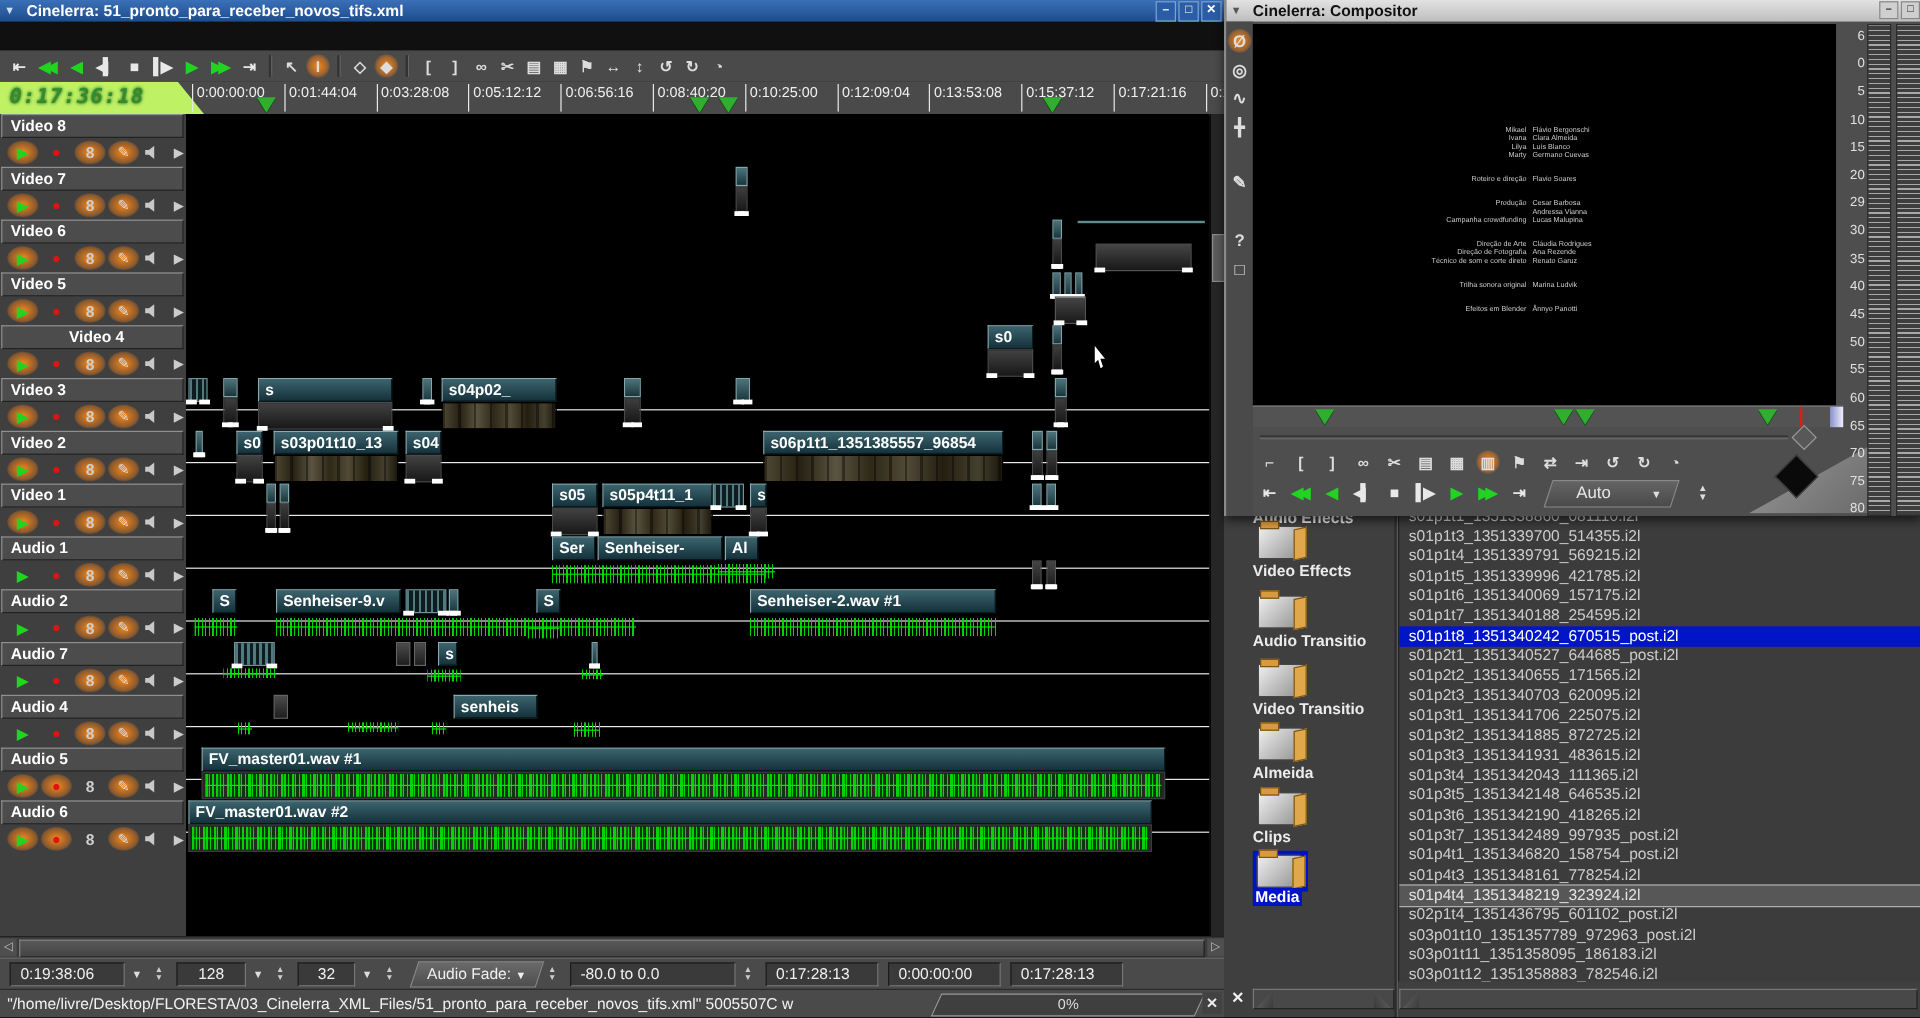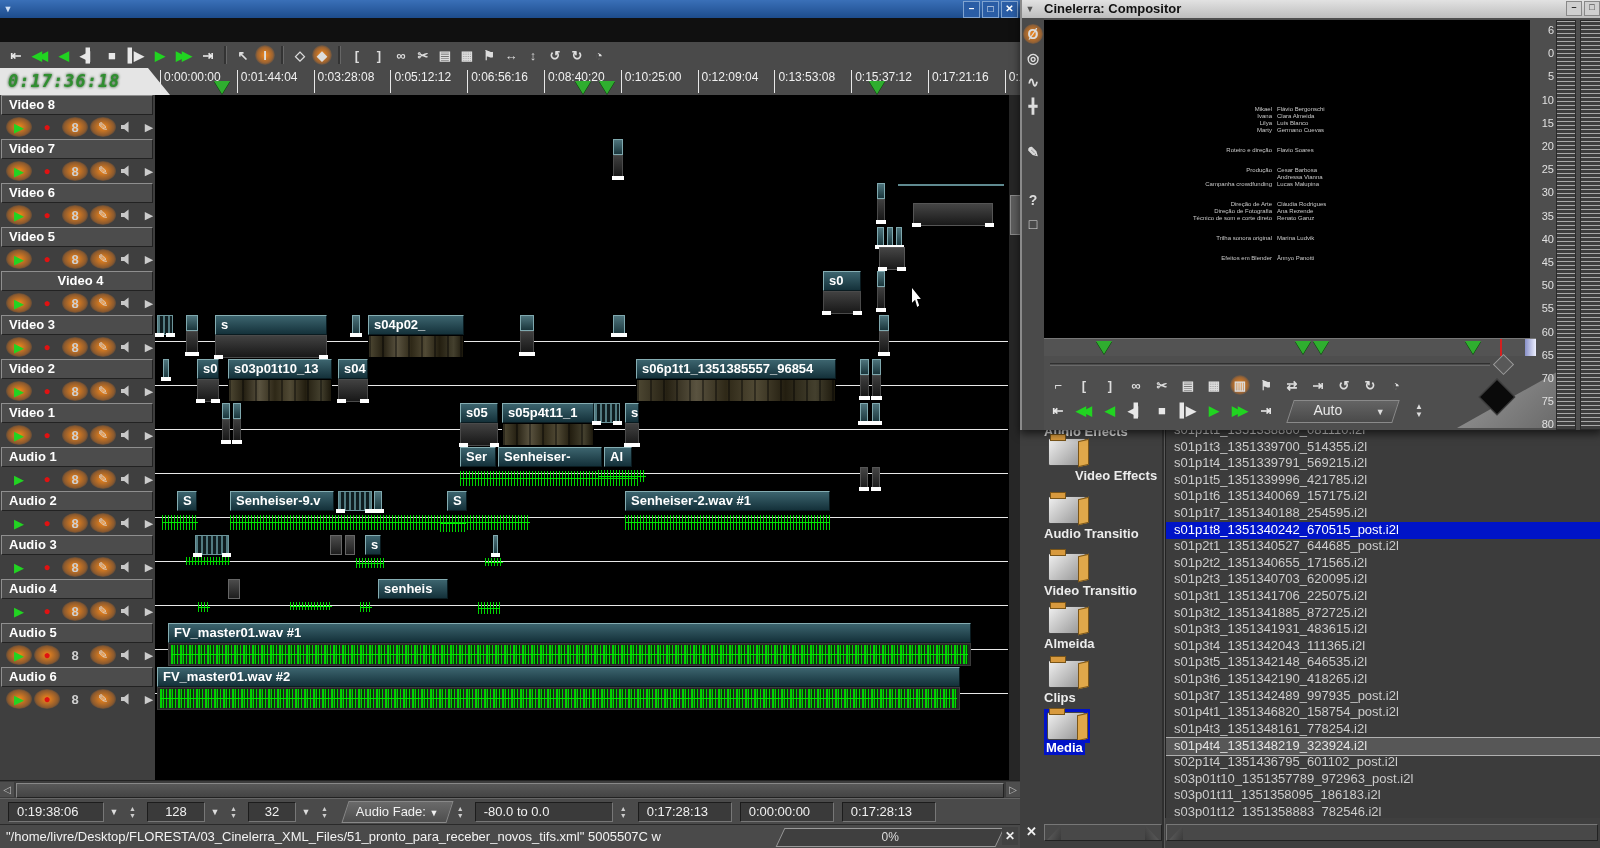--- a/index.html
+++ b/index.html
@@ -21,21 +21,21 @@
   .menu-item{color:#e8e8e8;font-size:13px;}
   #main-toolbar{left:0;top:42px;width:1020px;height:26px;background:#4a4a4a;display:flex;
     align-items:center;padding-left:6px;gap:2px;border-bottom:1px solid #2a2a2a;}
   .tool-ic{min-width:20px;height:20px;display:flex;align-items:center;justify-content:center;
     color:#ddd;font-size:13px;font-weight:bold;position:relative;}
   .tool-ic.glow{background:radial-gradient(ellipse at center,rgba(255,140,25,.95) 0%,rgba(255,130,20,.45) 55%,rgba(255,130,20,0) 75%);border-radius:50%;}
   .tool-ic.fast{letter-spacing:-4px;padding-right:4px;}
   .tdiv{width:2px;height:18px;background:#333;margin:0 4px;border-right:1px solid #666;}
   
   #rulerrow{left:0;top:68px;width:1020px;height:27px;background:#4a4a4a;border-bottom:1px solid #cfcfcf;}
-  #lcd{position:absolute;left:0;top:0;width:170px;height:39px;background:#e5e5e5;
+  #lcd{position:absolute;left:0;top:0;width:170px;height:39px;background:#bef264;
     clip-path:polygon(0 0,148px 0,170px 27px,0 27px);}
   #lcd span{position:absolute;left:8px;top:3px;font-family:"DejaVu Sans Mono",monospace;
     font-weight:bold;font-size:17px;color:#2f8f2f;letter-spacing:1px;text-shadow:0 0 3px #0a3a0a;font-style:italic;}
   .rtick{position:absolute;top:2px;height:23px;border-left:1px solid #e8e8e8;color:#f0f0f0;
     font-size:12px;padding-left:3px;white-space:nowrap;}
   .marker{position:absolute;width:0;height:0;border-left:8px solid transparent;border-right:8px solid transparent;
     border-top:13px solid #2fae2f;filter:drop-shadow(0 1px 0 #0a4a0a);}
   
   #patchbay{left:0;top:95px;width:155px;height:685px;background:#3f3f3f;border-right:1px solid #1a1a1a;overflow:hidden;}
   .trk{position:absolute;left:0;width:155px;height:44px;}
@@ -167,20 +167,21 @@
   .slant{position:absolute;top:0;width:14px;height:15px;background:linear-gradient(115deg,#666,#3a3a3a);
     clip-path:polygon(0 100%,100% 0,100% 100%);}
 </style>
 </head>
 <body>
 
 <div id="screen">
 
   <div class="abs" id="main-titlebar">
     <span class="tb-arrow">▼</span>
+    <span class="tb-title">Cinelerra: 51_pronto_para_receber_novos_tifs.xml</span>
     <span class="winbtns">
       <span class="winbtn">–</span>
       <span class="winbtn">□</span>
       <span class="winbtn">✕</span>
     </span>
   </div>
 
   <div class="abs" id="main-toolbar">
       <div class="tool-ic" style="color: rgb(232, 232, 232);">⇤</div>
       <div class="tool-ic fast" style="color: rgb(33, 212, 33);">◀◀</div>
@@ -459,21 +460,21 @@
           </div>
           <div class="pic" style="left: 114px;">
             <div class="spk"></div>
           </div>
           <div class="pic" style="left: 136px;">
             <div class="g-exp">▶</div>
           </div>
         </div>
       </div>
       <div class="trk" style="top: 440px;">
-        <div class="trk-title">Audio 3</div>
+        <div class="trk-title">Audio 7</div>
         <div class="trk-ics">
           <div class="pic" style="left: 6px;">
             <div class="g-play">▶</div>
           </div>
           <div class="pic" style="left: 34px;">
             <div class="g-rec">●</div>
           </div>
           <div class="pic glow" style="left: 62px;">
             <div class="g-gang">8</div>
           </div>
@@ -859,21 +860,21 @@
     <span id="progress">
         <span>0%</span>
       </span>
     <span id="status-x">✕</span>
   </div>
 
   <div class="win" id="resources">
     <div id="res-folders">
         <div class="f-label" style="left: 24px; top: 6px;">Audio Effects</div>
         <div class="folder" style="left: 28px; top: 20px;"></div>
-        <div class="f-label" style="left: 24px; top: 50px; margin-left: 31px;">Video Effects</div>
+        <div class="f-label" style="left: 24px; top: 50px;">Video Effects</div>
         <div class="folder" style="left: 28px; top: 78px;"></div>
         <div class="f-label" style="left: 24px; top: 108px;">Audio Transitio</div>
         <div class="folder" style="left: 28px; top: 135px;"></div>
         <div class="f-label" style="left: 24px; top: 165px;">Video Transitio</div>
         <div class="folder" style="left: 28px; top: 188px;"></div>
         <div class="f-label" style="left: 24px; top: 218px;">Almeida</div>
         <div class="folder" style="left: 28px; top: 242px;"></div>
         <div class="f-label" style="left: 24px; top: 272px;">Clips</div>
         <div class="folder-selwrap" style="left: 24px; top: 291px;">
           <div class="folder" style="position: relative;"></div>
@@ -1046,21 +1047,21 @@
         <span>▲</span>
         <span>▼</span>
       </div>
     <div id="meter-labels">
         <div class="mlabel" style="top: 4px;">6</div>
         <div class="mlabel" style="top: 27.2px;">0</div>
         <div class="mlabel" style="top: 50.4px;">5</div>
         <div class="mlabel" style="top: 73.6px;">10</div>
         <div class="mlabel" style="top: 96.8px;">15</div>
         <div class="mlabel" style="top: 120px;">20</div>
-        <div class="mlabel" style="top: 143.2px;">25</div>
+        <div class="mlabel" style="top: 143.2px;">29</div>
         <div class="mlabel" style="top: 166.4px;">30</div>
         <div class="mlabel" style="top: 189.6px;">35</div>
         <div class="mlabel" style="top: 212.8px;">40</div>
         <div class="mlabel" style="top: 236px;">45</div>
         <div class="mlabel" style="top: 259.2px;">50</div>
         <div class="mlabel" style="top: 282.4px;">55</div>
         <div class="mlabel" style="top: 305.6px;">60</div>
         <div class="mlabel" style="top: 328.8px;">65</div>
         <div class="mlabel" style="top: 352px;">70</div>
         <div class="mlabel" style="top: 375.2px;">75</div>

